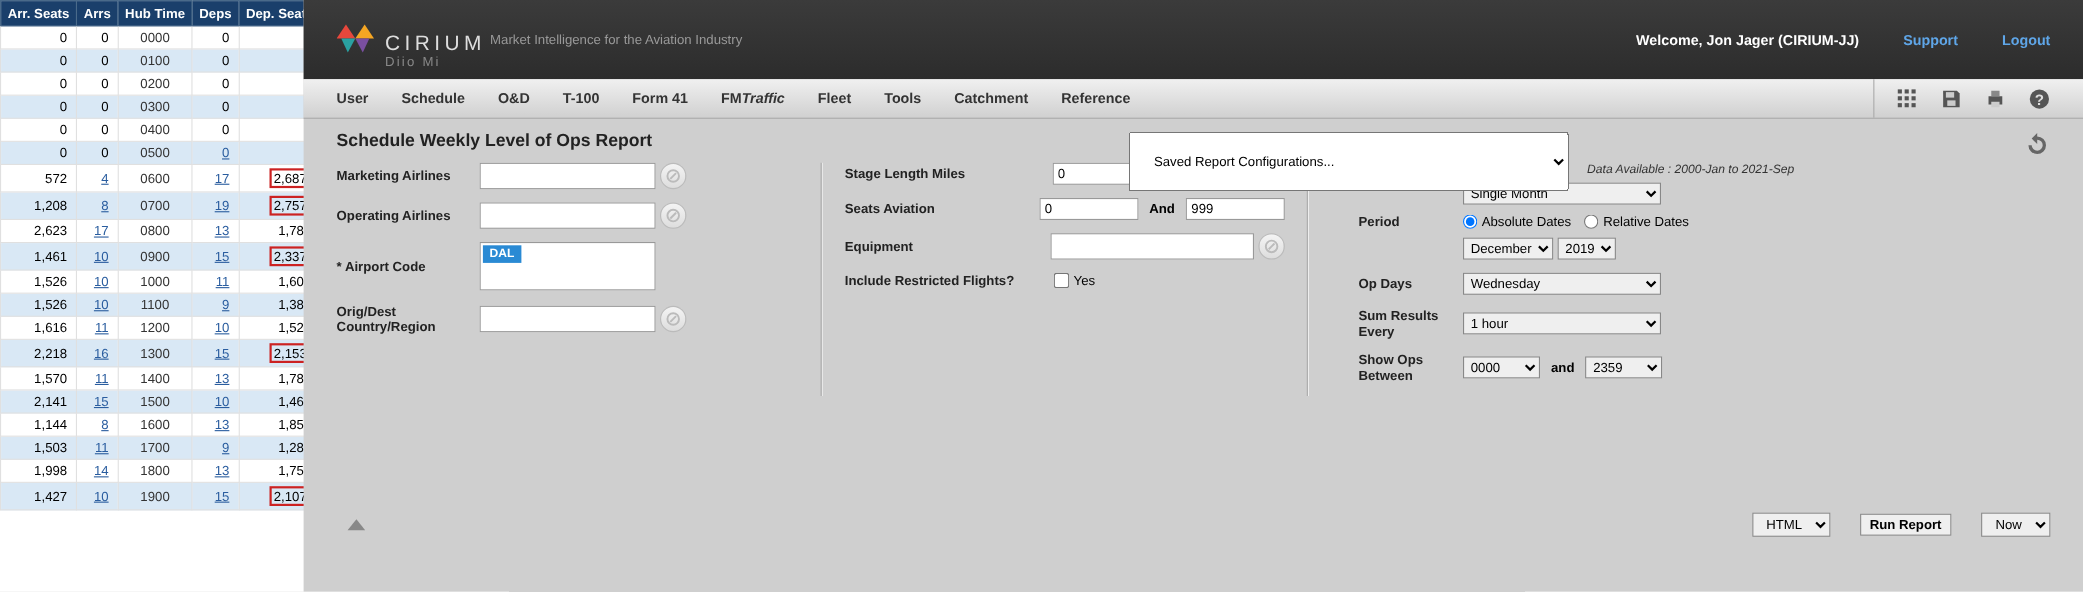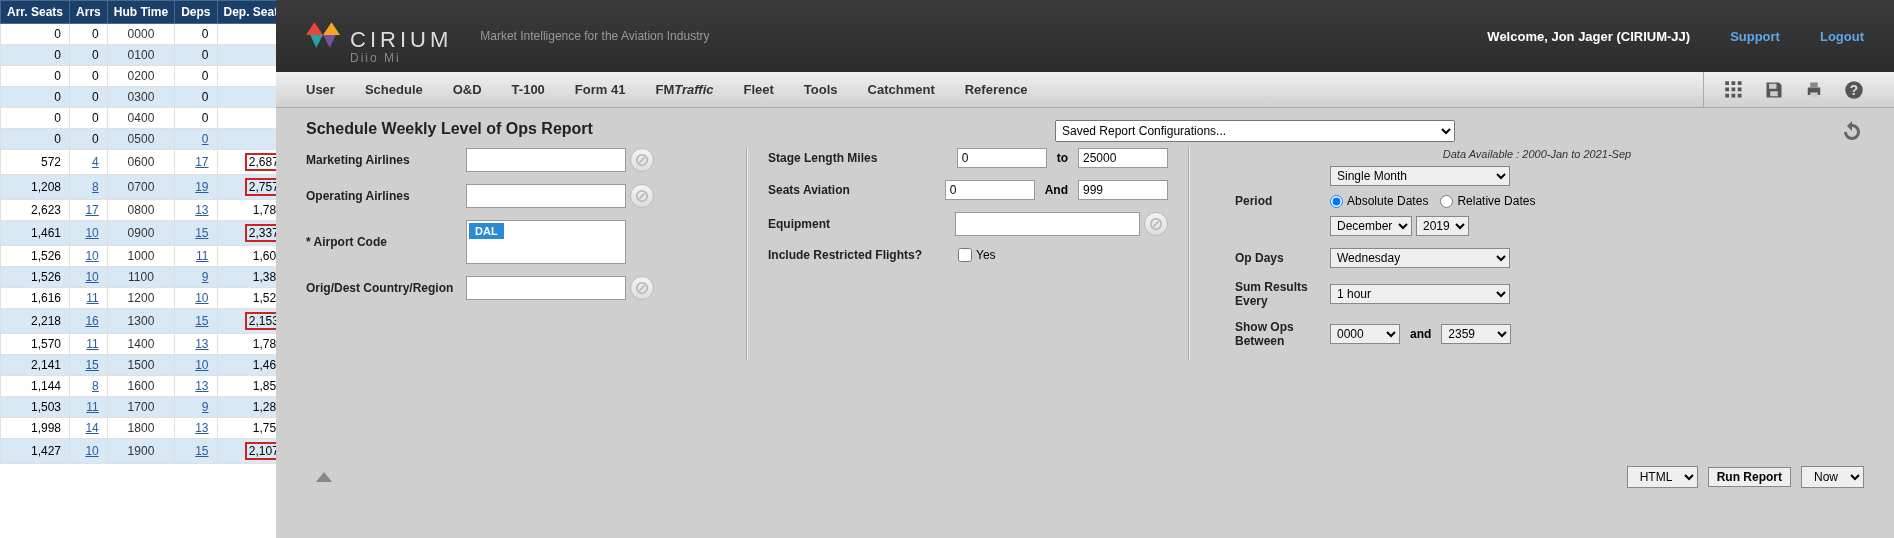--- a/index.html
+++ b/index.html
@@ -12,46 +12,46 @@
 .data-table tr.odd td { background: #fff; }
 .data-table td.hub { text-align: center; color: #333; }
 .data-table td.link a { color: #2a5d9f; text-decoration: underline; cursor: pointer; }
 .data-table td.boxed span { display: inline-block; border: 2px solid #c22; padding: 0 2px; }
 
 .right-panel { flex: 1; background: #cfcfcf; min-height: 538px; position: relative; }
 .topbar { background: linear-gradient(#3b3b3b,#2c2c2c); height: 72px; display: flex; align-items: center; padding: 0 30px; color: #aaa; }
 .logo-block { display: flex; align-items: center; gap: 10px; }
 .logo-mark svg { width: 34px; height: 34px; }
 .logo-text { font-family: Arial; }
-.logo-text .main { color: #ddd; font-size: 22px; letter-spacing: 4px; font-weight: 300; margin-top: 20px; }
+.logo-text .main { color: #ddd; font-size: 19px; letter-spacing: 4px; font-weight: 300; margin-top: 20px; }
 .logo-text .sub { color: #888; font-size: 12px; letter-spacing: 2px; margin-top: -2px; }
-.tagline { color: #999; font-size: 12px; margin-left: 28px; }
+.tagline { color: #999; font-size: 12px; margin-left: 4px; }
 .topbar-right { margin-left: auto; display: flex; align-items: center; gap: 40px; color: #ddd; font-size: 13px; }
 .topbar-right .welcome { font-weight: bold; color: #fff; }
 .topbar-right a { color: #5fa6e8; text-decoration: none; font-weight: bold; cursor: pointer; }
 
 .menubar { background: linear-gradient(#f0f0f0,#d0d0d0); border-bottom: 1px solid #aaa; height: 36px; display: flex; align-items: center; padding: 0 30px; gap: 30px; font-size: 13px; font-weight: bold; color: #333; }
 .menubar .item { cursor: pointer; }
 .menubar .fm { font-style: normal; }
 .menubar .fm em { font-style: italic; font-weight: bold; }
 .menubar .tools-right { margin-left: auto; display: flex; align-items: center; gap: 20px; border-left: 1px solid #aaa; padding-left: 20px; height: 100%; }
 .menubar .tools-right .icon { width: 20px; height: 20px; display: flex; align-items: center; justify-content: center; cursor: pointer; color: #555; }
 
 .content { padding: 12px 30px 10px 30px; }
 .report-title { font-size: 16px; font-weight: bold; color: #222; margin-bottom: 4px; }
-.saved-select { position: absolute; top: 120px; left: 779px; width: 400px; font-size: 12px; padding: 2px; }
+.saved-select { position: absolute; top: 120px; left: 750px; width: 400px; font-size: 12px; padding: 18px; }
 
 .filter-columns { display: flex; gap: 10px; margin-top: 10px; }
 .col { }
 .col1 { width: 420px; }
 .col2 { width: 400px; }
 .col3 { flex: 1; }
 
 .filter-row { display: flex; align-items: center; margin-bottom: 12px; }
-.filter-row .flabel { width: 160px; font-size: 12px; font-weight: bold; color: #222; }
+.filter-row .flabel { width: 130px; font-size: 12px; font-weight: bold; color: #222; }
 .filter-row .flabel.req::before { content: "* "; }
 .filter-row .fbody { display: flex; align-items: center; gap: 4px; }
 .tag-input { width: 160px; min-height: 24px; border: 1px solid #999; background: #fff; padding: 2px; font-size: 12px; }
 .tag-input.tall { min-height: 44px; }
 .tag { display: inline-block; background: #2a8ad4; color: #fff; padding: 2px 6px; font-size: 11px; font-weight: bold; }
 .clear-btn { width: 24px; height: 24px; border: 1px solid #bbb; border-radius: 12px; background: linear-gradient(#f4f4f4,#ddd); display: flex; align-items: center; justify-content: center; cursor: pointer; color: #bbb; }
 .clear-btn svg { width: 14px; height: 14px; }
 
 .col2 .filter-row .flabel { width: 190px; }
 .num-input { width: 90px; height: 20px; border: 1px solid #999; padding: 2px 4px; font-size: 12px; }
@@ -66,21 +66,21 @@
 .radio-row label { font-size: 12px; }
 .date-selects { display: flex; gap: 4px; }
 .opdays-select { width: 180px; }
 .sum-select { width: 180px; }
 .ops-between { display: flex; align-items: center; gap: 6px; }
 .ops-between select { width: 70px; }
 .service-select { width: 180px; }
 
 .refresh-icon { position: absolute; top: 120px; right: 30px; width: 24px; height: 24px; cursor: pointer; color: #666; }
 
-.footer-bar { position: absolute; bottom: 50px; right: 30px; display: flex; gap: 10px; align-items: center; }
+.footer-bar { position: absolute; bottom: 50px; right: 30px; display: flex; gap: 27px; align-items: center; }
 .footer-bar select, .footer-bar button { font-size: 12px; padding: 2px 8px; border: 1px solid #888; background: #efefef; cursor: pointer; }
 .footer-bar button { font-weight: bold; }
 .collapse-tri { position: absolute; bottom: 56px; left: 40px; width: 0; height: 0; border-left: 8px solid transparent; border-right: 8px solid transparent; border-bottom: 10px solid #888; cursor: pointer; }
 
 .divider-v { border-left: 1px solid #aaa; border-right: 1px solid #eee; width: 0; margin: 0 10px; }
 </style>
 </head>
 <body>
 
 <div class="left-panel">

